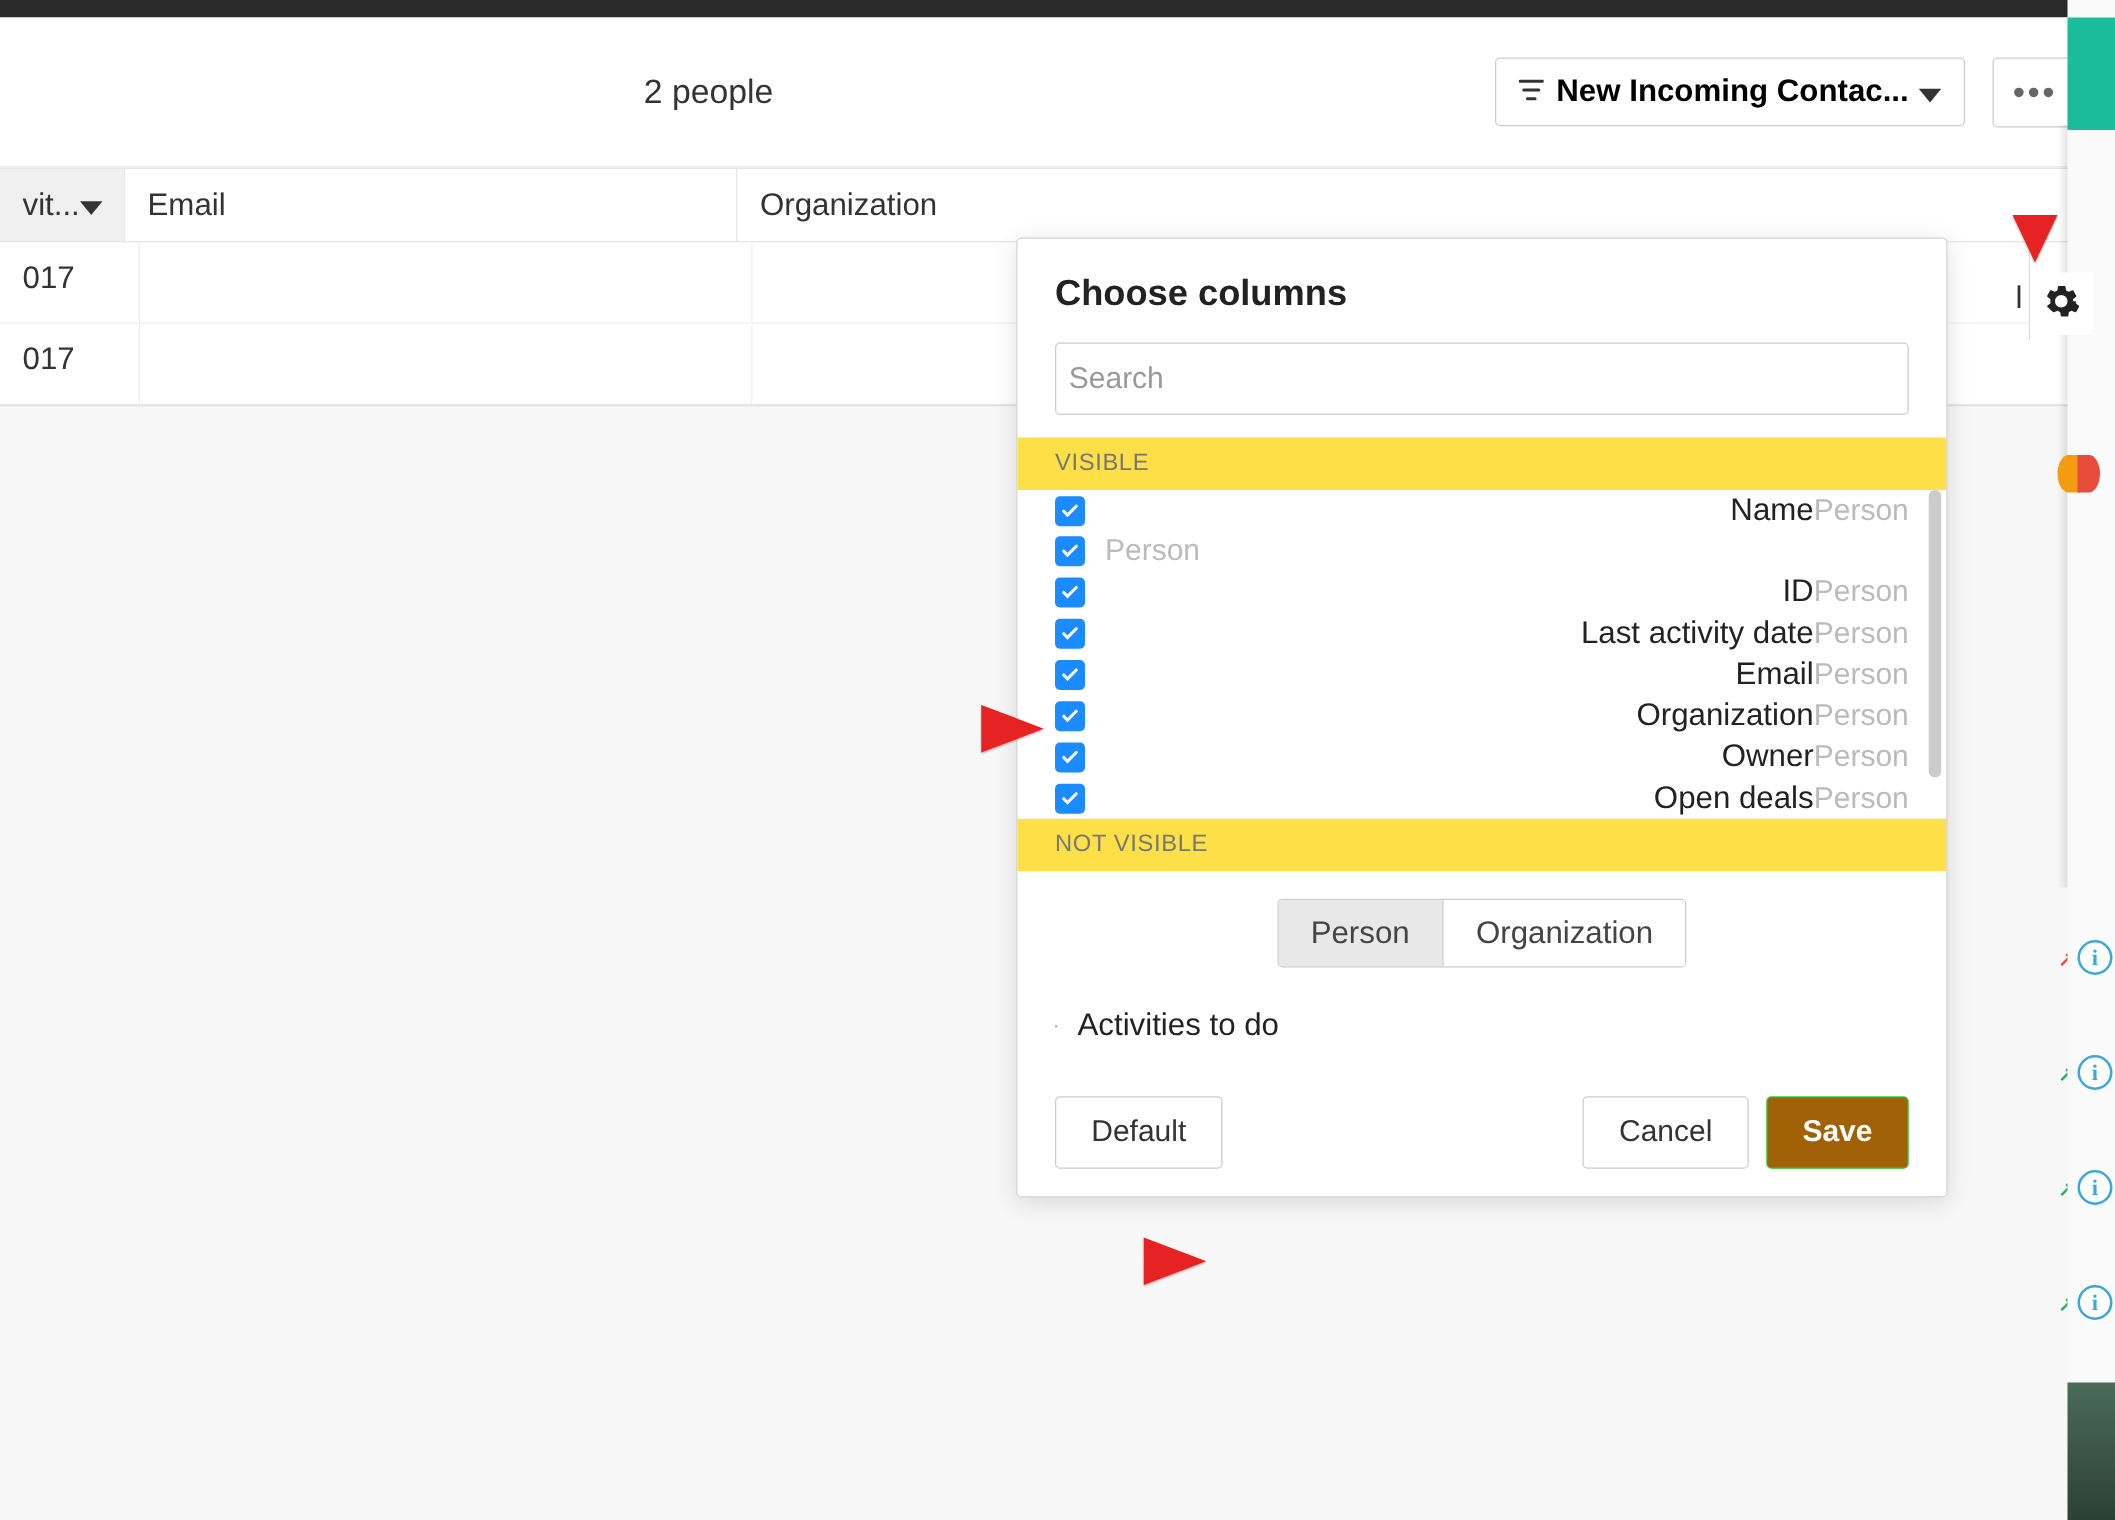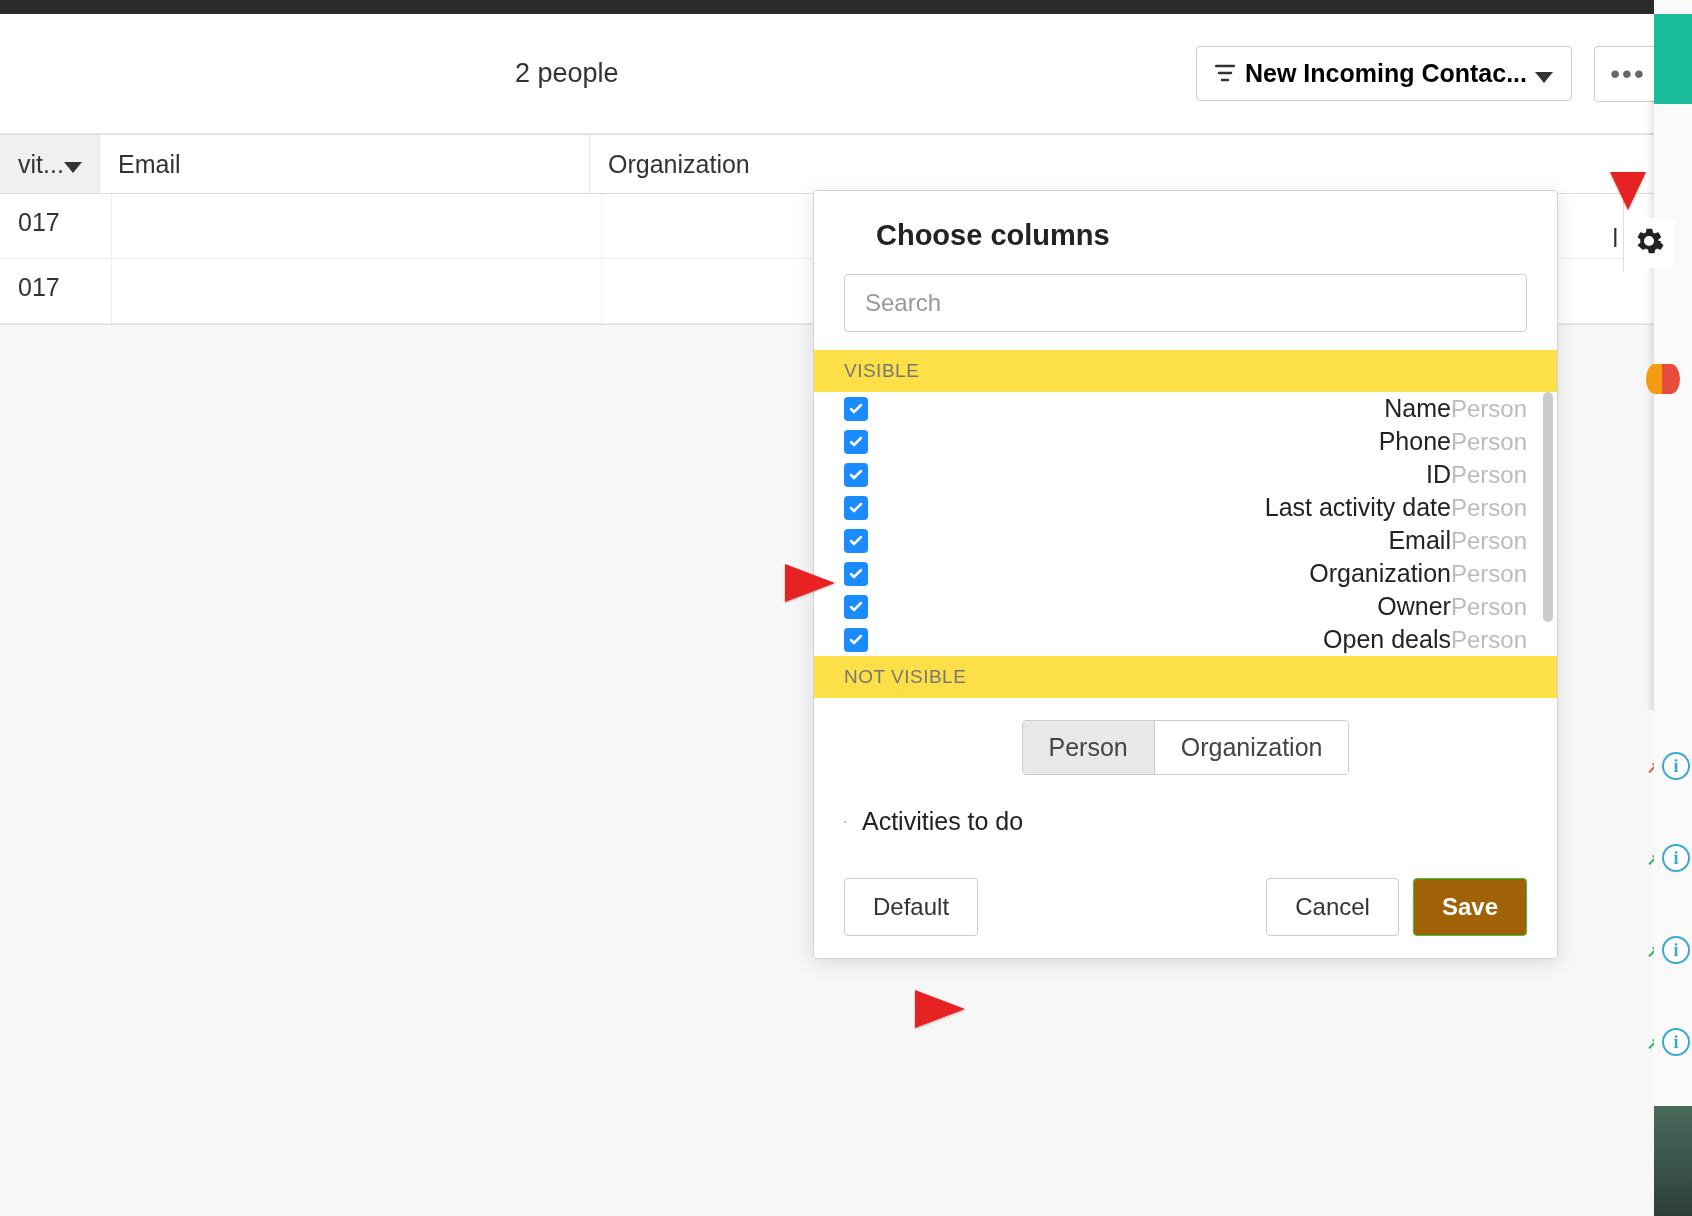--- a/index.html
+++ b/index.html
@@ -123,28 +123,27 @@
       border: 1px solid #d4d4d4;
       border-radius: 4px;
       box-shadow: 0 4px 20px rgba(0,0,0,0.12);
       z-index: 100;
     }
     .popover-title {
       font-size: 29px;
       font-weight: 700;
       color: #222;
       padding: 28px 30px 22px 30px;
-      margin-left: 32px;
     }
     .search-wrap {
       padding: 0 30px 18px 30px;
     }
     .search-input {
       width: 100%;
-      padding: 14px 20px;
+      padding: 14px 10px;
       font-size: 24px;
       border: 1px solid #ccc;
       border-radius: 4px;
       color: #333;
     }
     .search-input::placeholder { color: #999; }
     .section-label {
       background: #fde047;
       color: #777;
       font-size: 19px;
@@ -450,21 +449,20 @@
         </span>
       <span class="label">Name</span>
       <span class="category">Person</span>
     </div>
     <div class="col-item">
       <span class="chk checked">
           <svg width="14" height="14" viewBox="0 0 14 14">
             <path d="M2 7 l3 3 l7-7" stroke="#fff" stroke-width="2.5" fill="none" stroke-linecap="round"></path>
           </svg>
         </span>
-      <span class="label">Phone</span>
       <span class="category">Person</span>
     </div>
     <div class="col-item">
       <span class="chk checked">
           <svg width="14" height="14" viewBox="0 0 14 14">
             <path d="M2 7 l3 3 l7-7" stroke="#fff" stroke-width="2.5" fill="none" stroke-linecap="round"></path>
           </svg>
         </span>
       <span class="label">ID</span>
       <span class="category">Person</span>

